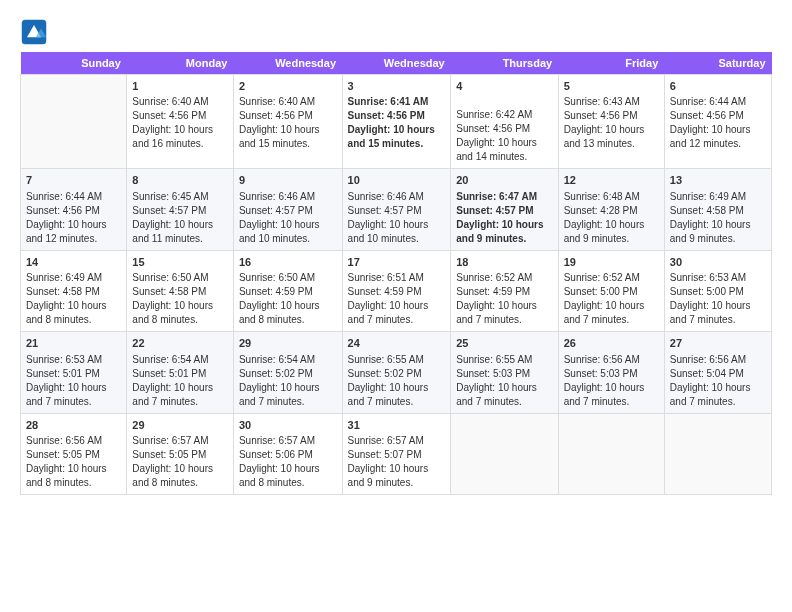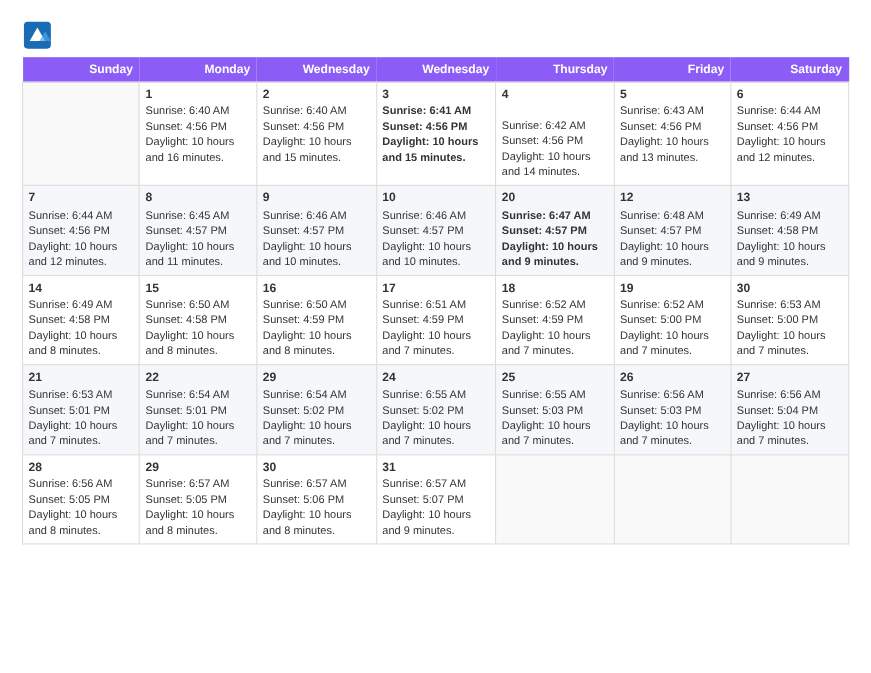--- a/index.html
+++ b/index.html
@@ -203,21 +203,21 @@
           <td>
             <span class="day-num">20</span>
             <div class="day-info" style="white-space: pre-line; font-weight: bold;">Sunrise: 6:47 AM
 Sunset: 4:57 PM
 Daylight: 10 hours
 and 9 minutes.</div>
           </td>
           <td>
             <span class="day-num">12</span>
             <div class="day-info" style="white-space: pre-line;">Sunrise: 6:48 AM
-Sunset: 4:57 PM
+Sunset: 4:28 PM
 Daylight: 10 hours
 and 9 minutes.</div>
           </td>
           <td>
             <span class="day-num">13</span>
             <div class="day-info" style="white-space: pre-line;">Sunrise: 6:49 AM
 Sunset: 4:58 PM
 Daylight: 10 hours
 and 9 minutes.</div>
           </td>

